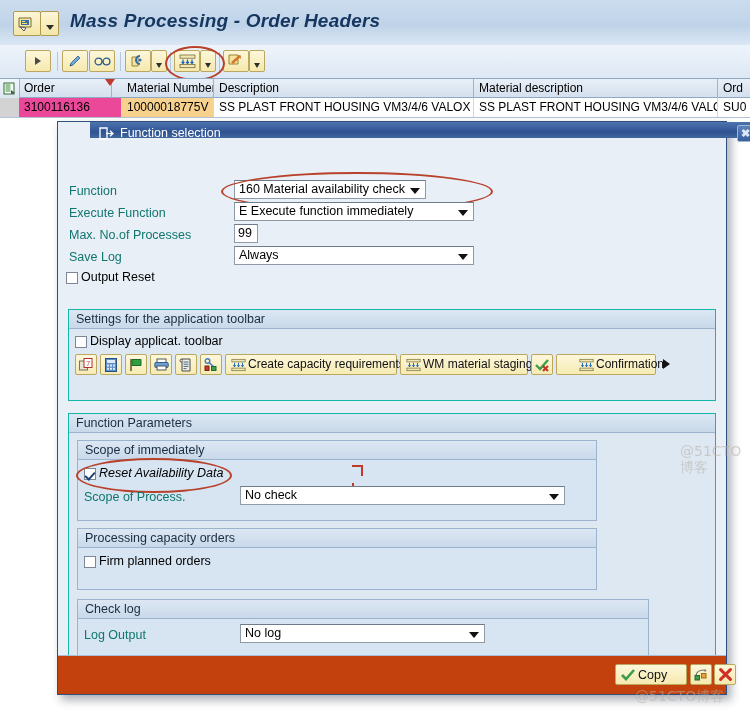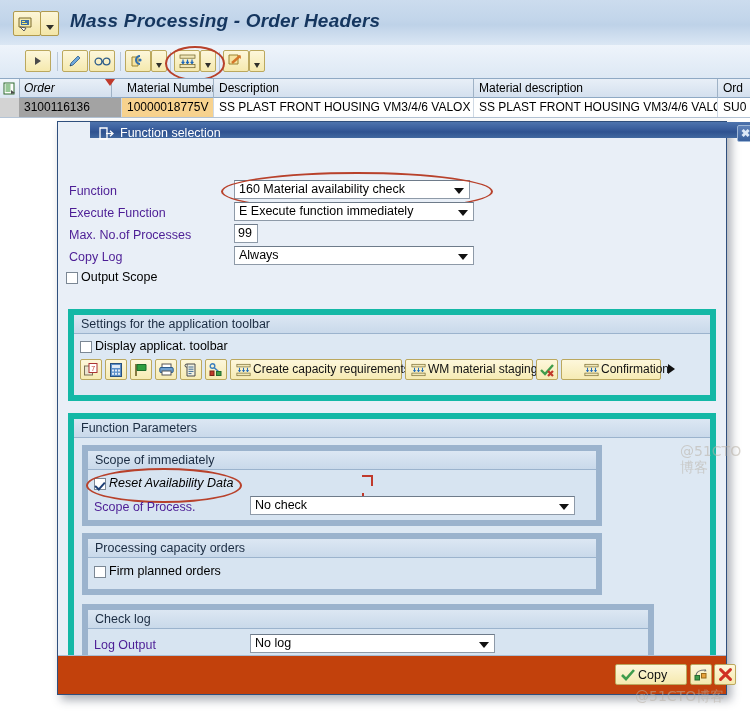--- a/index.html
+++ b/index.html
@@ -98,21 +98,21 @@
   }
   .grid-row .cell{
     position:absolute;top:0;height:19px;line-height:19px;font-size:12px;
     padding-left:5px;box-sizing:border-box;white-space:nowrap;overflow:hidden;
     border-right:1px solid #cfd9e4;
   }
   .grid-row .rowsel{
     position:absolute;left:0;top:0;width:19px;height:19px;
     background:#d3d3d3;border-right:1px solid #b6b6b6;
   }
-  .c-cyan{background:#a3a3a3;}
+  .c-cyan{background:#ec4899;}
   .c-orange{background:#f7d28e;}
   .c-white{background:#ffffff;}
 
   
   .modal{
     position:absolute;left:57px;top:121px;width:670px;height:574px;
     background:#e9eff7;
     border:1px solid #2f4f7d;
     box-shadow:4px 5px 9px rgba(40,50,70,.40);
     box-sizing:border-box;
@@ -133,21 +133,21 @@
     background:linear-gradient(to bottom,#5d80b8,#39609c);
     border:1px solid #9db6d6;border-radius:2px;
     color:#dce8f7;font-size:11px;font-weight:bold;
     display:flex;align-items:center;justify-content:center;
     box-sizing:border-box;
   }
   .modal-body{
     position:absolute;left:0;top:24px;width:100%;bottom:0;
     background:#e9eff7;
   }
-  .flabel{position:absolute;font-size:12.5px;color:#4c1d95;white-space:nowrap;}
+  .flabel{position:absolute;font-size:12.5px;color:#0f766e;white-space:nowrap;}
 
   .sel{
     position:absolute;height:19px;box-sizing:border-box;
     background:#ffffff;border:1px solid #8e9aa8;
     border-top-color:#6e7b8a;
     font-size:12.5px;line-height:17px;padding-left:4px;
     white-space:nowrap;overflow:hidden;
   }
   .sel .arw{
     position:absolute;right:5px;top:7px;width:0;height:0;
@@ -165,21 +165,21 @@
   }
   .cb.on:after{
     content:"";position:absolute;left:2px;top:1px;width:4px;height:8px;
     border:solid #1d3f75;border-width:0 2px 2px 0;transform:rotate(42deg);
   }
   .cblab{position:absolute;font-size:12.5px;}
 
   
   .group{
     position:absolute;box-sizing:border-box;
-    border:6px solid #14b8a6;background:#dde8f3;
+    border:1px solid #14b8a6;background:#dde8f3;
   }
   .group > .ghdr{
     position:absolute;left:0;top:0;right:0;height:19px;
     background:linear-gradient(to bottom,#dce7f3,#c9d9ea);
     border-bottom:1px solid #9bb3cd;
     font-size:12.5px;color:#1b2c42;padding-left:7px;line-height:18px;
     box-sizing:border-box;
   }
   .group.lvl2{background:#d7e4f1;border-color:#9bb3cd;}
 
@@ -297,21 +297,21 @@
 
   <div class="grid">
     <div class="grid-hdr">
       <div class="corner">
         <svg width="13" height="13" viewBox="0 0 13 13">
           <rect x="1" y="1" width="10" height="11" fill="#fff" stroke="#2e6b2e"></rect>
           <path d="M2.5 3 h5 M2.5 5 h5 M2.5 7 h5 M2.5 9 h5" stroke="#2f8f2f" stroke-width="1.1"></path>
           <path d="M8 8 l4 3 l-4 1 z" fill="#4d4d4d"></path>
         </svg>
       </div>
-      <div class="cell" style="left:19px;width:93px;font-style:italic;">Order</div>
+      <div class="cell" style="left:19px;width:93px;">Order</div>
       <div class="sortmark" style="left:105px;"></div>
       <div class="cell" style="left:122px;width:92px;">Material Number</div>
       <div class="cell" style="left:214px;width:260px;">Description</div>
       <div class="cell" style="left:474px;width:244px;">Material description</div>
       <div class="cell" style="left:718px;width:32px;border-right:none;">Ord</div>
     </div>
     <div class="grid-row">
       <div class="rowsel"></div>
       <div class="cell c-cyan" style="left:19px;width:103px;">3100116136</div>
       <div class="cell c-orange" style="left:122px;width:92px;">10000018775V</div>
@@ -330,43 +330,43 @@
           <path d="M11 3.8 l3 2.7 l-3 2.7" fill="none" stroke="#ffffff" stroke-width="1.3"></path>
         </svg>
       </span>
       <span class="ttxt">Function selection</span>
       <div class="modal-close">✖</div>
     </div>
 
     <div class="modal-body">
 
       <div class="flabel" style="left:11px;top:38px;">Function</div>
-      <div class="sel" style="left:176px;top:34px;width:236px;">
+      <div class="sel" style="left:176px;top:34px;width:192px;">
         <span>160 Material availability check</span>
         <span class="arw"></span>
       </div>
       <div class="redellipse" style="left:163px;top:26px;width:268px;height:35px;"></div>
 
       <div class="flabel" style="left:11px;top:60px;">Execute Function</div>
       <div class="sel" style="left:176px;top:56px;width:240px;">
         <span>E Execute function immediately</span>
         <span class="arw"></span>
       </div>
 
       <div class="flabel" style="left:11px;top:82px;">Max. No.of Processes</div>
       <div class="inp" style="left:176px;top:78px;width:24px;">99</div>
 
-      <div class="flabel" style="left:11px;top:104px;">Copy Log</div>
+      <div class="flabel" style="left:11px;top:104px;">Save Log</div>
       <div class="sel" style="left:176px;top:100px;width:240px;">
         <span>Always</span>
         <span class="arw"></span>
       </div>
 
       <div class="cb" style="left:8px;top:126px;"></div>
-      <div class="cblab" style="left:23px;top:124px;">Output Scope</div>
+      <div class="cblab" style="left:23px;top:124px;">Output Reset</div>
 
       <div class="group" style="left:10px;top:163px;width:648px;height:92px;">
         <div class="ghdr">Settings for the application toolbar</div>
         <div class="cb" style="left:6px;top:26px;"></div>
         <div class="cblab" style="left:21px;top:24px;">Display applicat. toolbar</div>
 
         <div style="position:absolute;left:6px;top:44px;height:21px;">
           <div class="abtn" style="left:0;width:22px;justify-content:center;">
             <svg width="15" height="14" viewBox="0 0 15 14">
               <rect x="0.5" y="3" width="8" height="9" fill="#e9e4cf" stroke="#7a7055"></rect>

